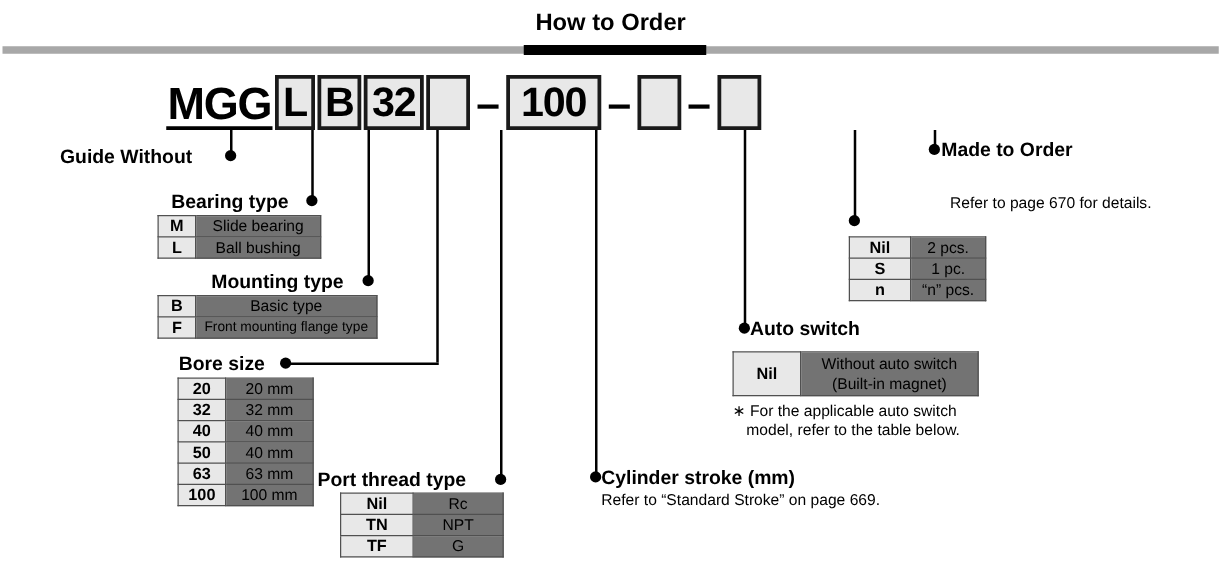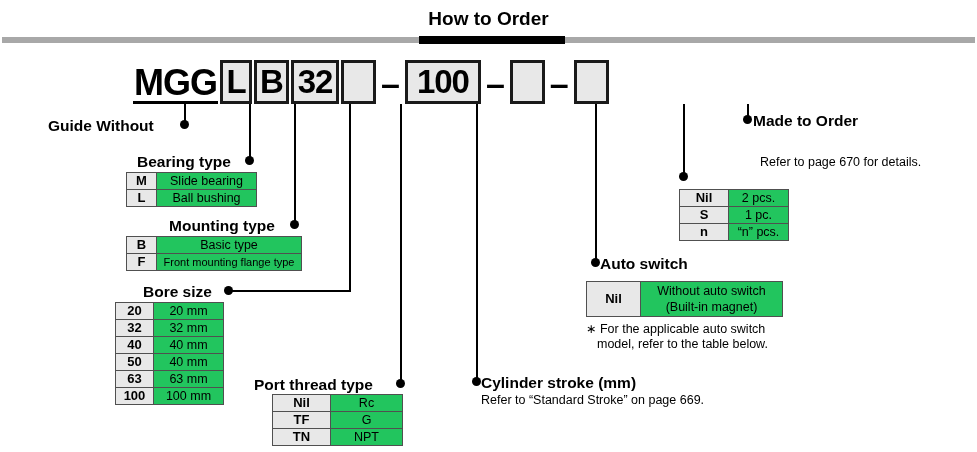--- a/index.html
+++ b/index.html
@@ -150,21 +150,21 @@
     height: 16px;
     text-align: center;
     white-space: nowrap;
   }
   table.spec td.key {
     background: #e8e8e8;
     font-weight: bold;
     font-size: 13px;
   }
   table.spec td.val {
-    background: #22c55e;
+    background: #737373;
     font-weight: normal;
   }
   table.spec td.val-sm { font-size: 11px; }
 </style>
 </head>
 <body>
 
 <div id="page">
 
   <div class="hdr-title">How to Order</div>
@@ -245,21 +245,21 @@
         <td class="val">Basic type</td>
       </tr>
       <tr>
         <td class="key">F</td>
         <td class="val val-sm">Front mounting flange type</td>
       </tr>
     </tbody>
   </table>
 
   <div class="lbl" style="left:143px; top:283px;">Bore size</div>
-  <table class="spec" style="left:115px; top:302px; width:108px;">
+  <table class="spec" style="left:142px; top:302px; width:108px;">
     <colgroup>
         <col style="width:38px">
         <col style="width:70px">
       </colgroup>
     <tbody>
       <tr>
         <td class="key">20</td>
         <td class="val">20 mm</td>
       </tr>
       <tr>
@@ -290,26 +290,26 @@
     <colgroup>
         <col style="width:58px">
         <col style="width:72px">
       </colgroup>
     <tbody>
       <tr>
         <td class="key">Nil</td>
         <td class="val">Rc</td>
       </tr>
       <tr>
+        <td class="key">TN</td>
+        <td class="val">NPT</td>
+      </tr>
+      <tr>
         <td class="key">TF</td>
         <td class="val">G</td>
-      </tr>
-      <tr>
-        <td class="key">TN</td>
-        <td class="val">NPT</td>
       </tr>
     </tbody>
   </table>
 
   <div class="lbl" style="left:481px; top:374px;">Cylinder stroke (mm)</div>
   <div class="sublbl" style="left:481px; top:393px;">Refer to “Standard Stroke” on page 669.</div>
 
   <div class="lbl" style="left:600px; top:255px;">Auto switch</div>
   <table class="spec" style="left:586px; top:281px; width:196px;">
     <colgroup>

